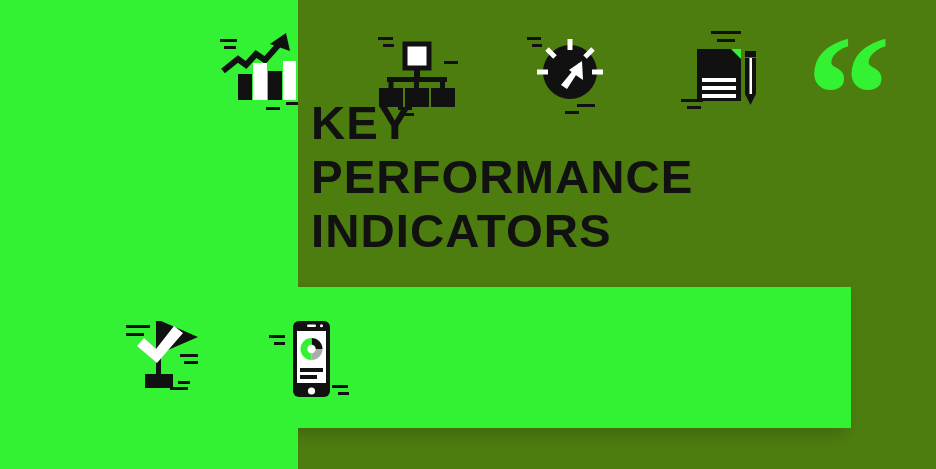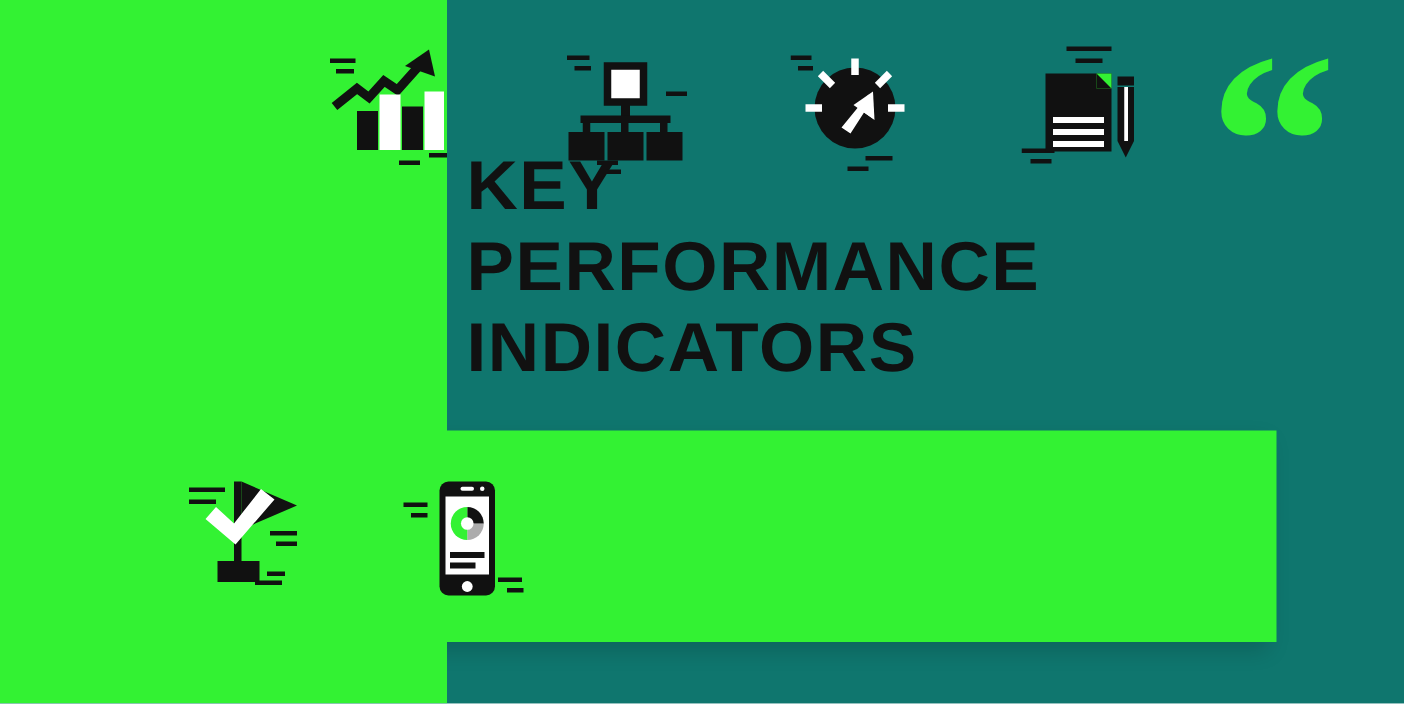--- a/index.html
+++ b/index.html
@@ -7,21 +7,21 @@
     padding: 0;
     background: #ffffff;
   }
   body {
     font-family: "Liberation Sans", sans-serif;
   }
   #stage {
     position: relative;
     width: 936px;
     height: 469px;
-    background: #0f766e;
+    background: #4d7c0f;
     overflow: hidden;
   }
 
   
   #left-column {
     position: absolute;
     left: 0;
     top: 0;
     width: 298px;
     height: 469px;

